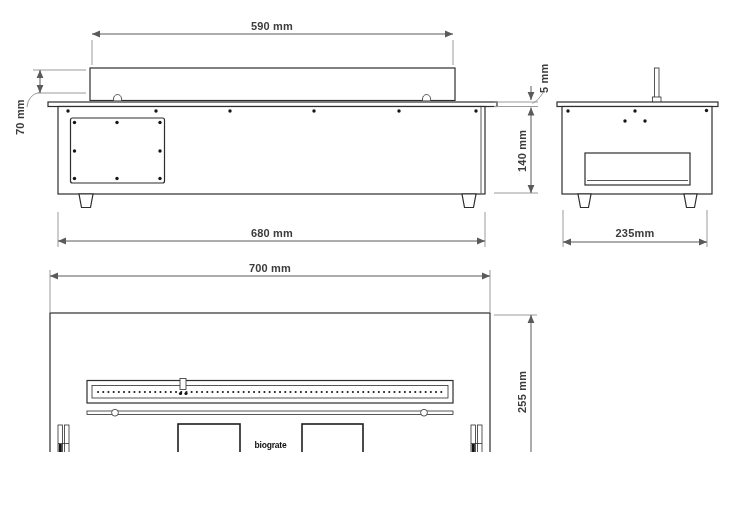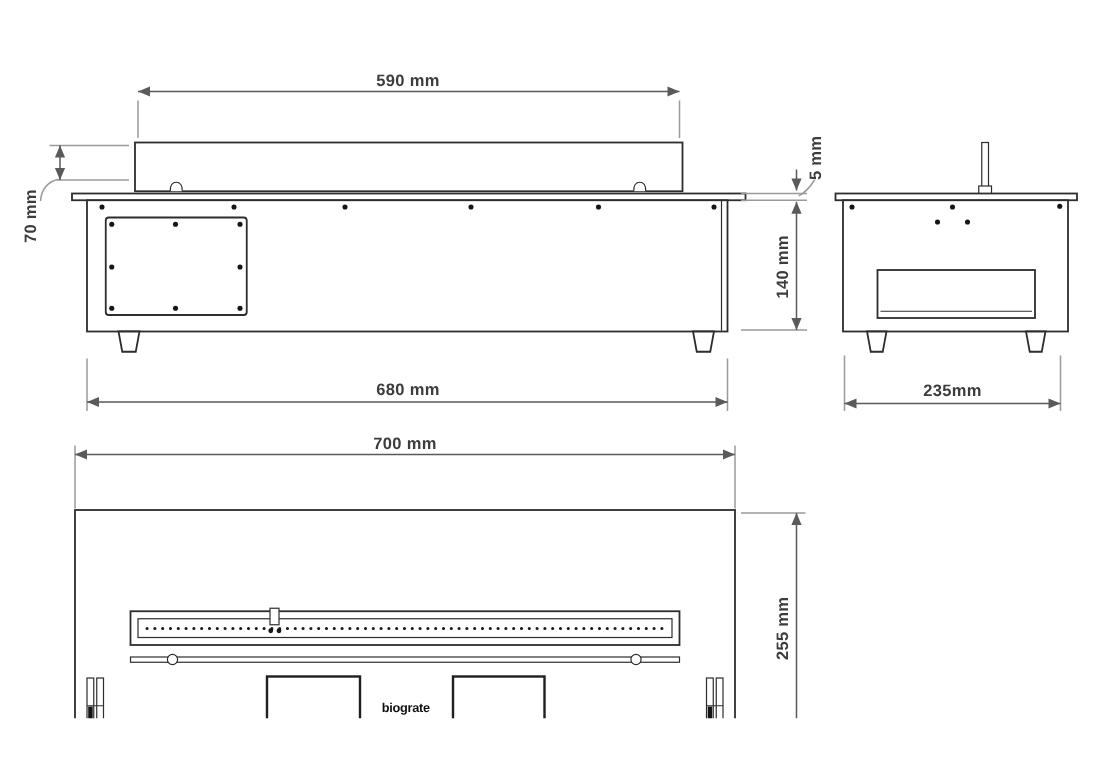--- a/index.html
+++ b/index.html
@@ -1,17 +1,17 @@
 <!DOCTYPE html>
 <html><head>
 <meta charset="utf-8">
 <style>
   html,body{margin:0;padding:0;background:#ffffff;}
   #stage{position:relative;width:745px;height:452px;background:#ffffff;overflow:hidden;
-         font-family:"Liberation Sans",sans-serif;margin-top:27px;}
+         font-family:"Liberation Sans",sans-serif;}
   svg{position:absolute;left:0;top:0;}
   .obj{fill:none;stroke:#2d2d2d;stroke-width:1.2;}
   .objthin{fill:none;stroke:#2d2d2d;stroke-width:0.8;}
   .fillw{fill:#ffffff;}
   .dim{stroke:#5a5a5a;stroke-width:1;fill:none;}
   .ext{stroke:#9a9a9a;stroke-width:1;fill:none;}
   .dot{fill:#151515;stroke:none;}
   text.dimtxt{font:600 11px "Liberation Sans",sans-serif;fill:#3c3c3c;letter-spacing:.2px;}
   text.logo{font:800 8.5px "Liberation Sans",sans-serif;fill:#111111;letter-spacing:-.2px;}
 </style>

